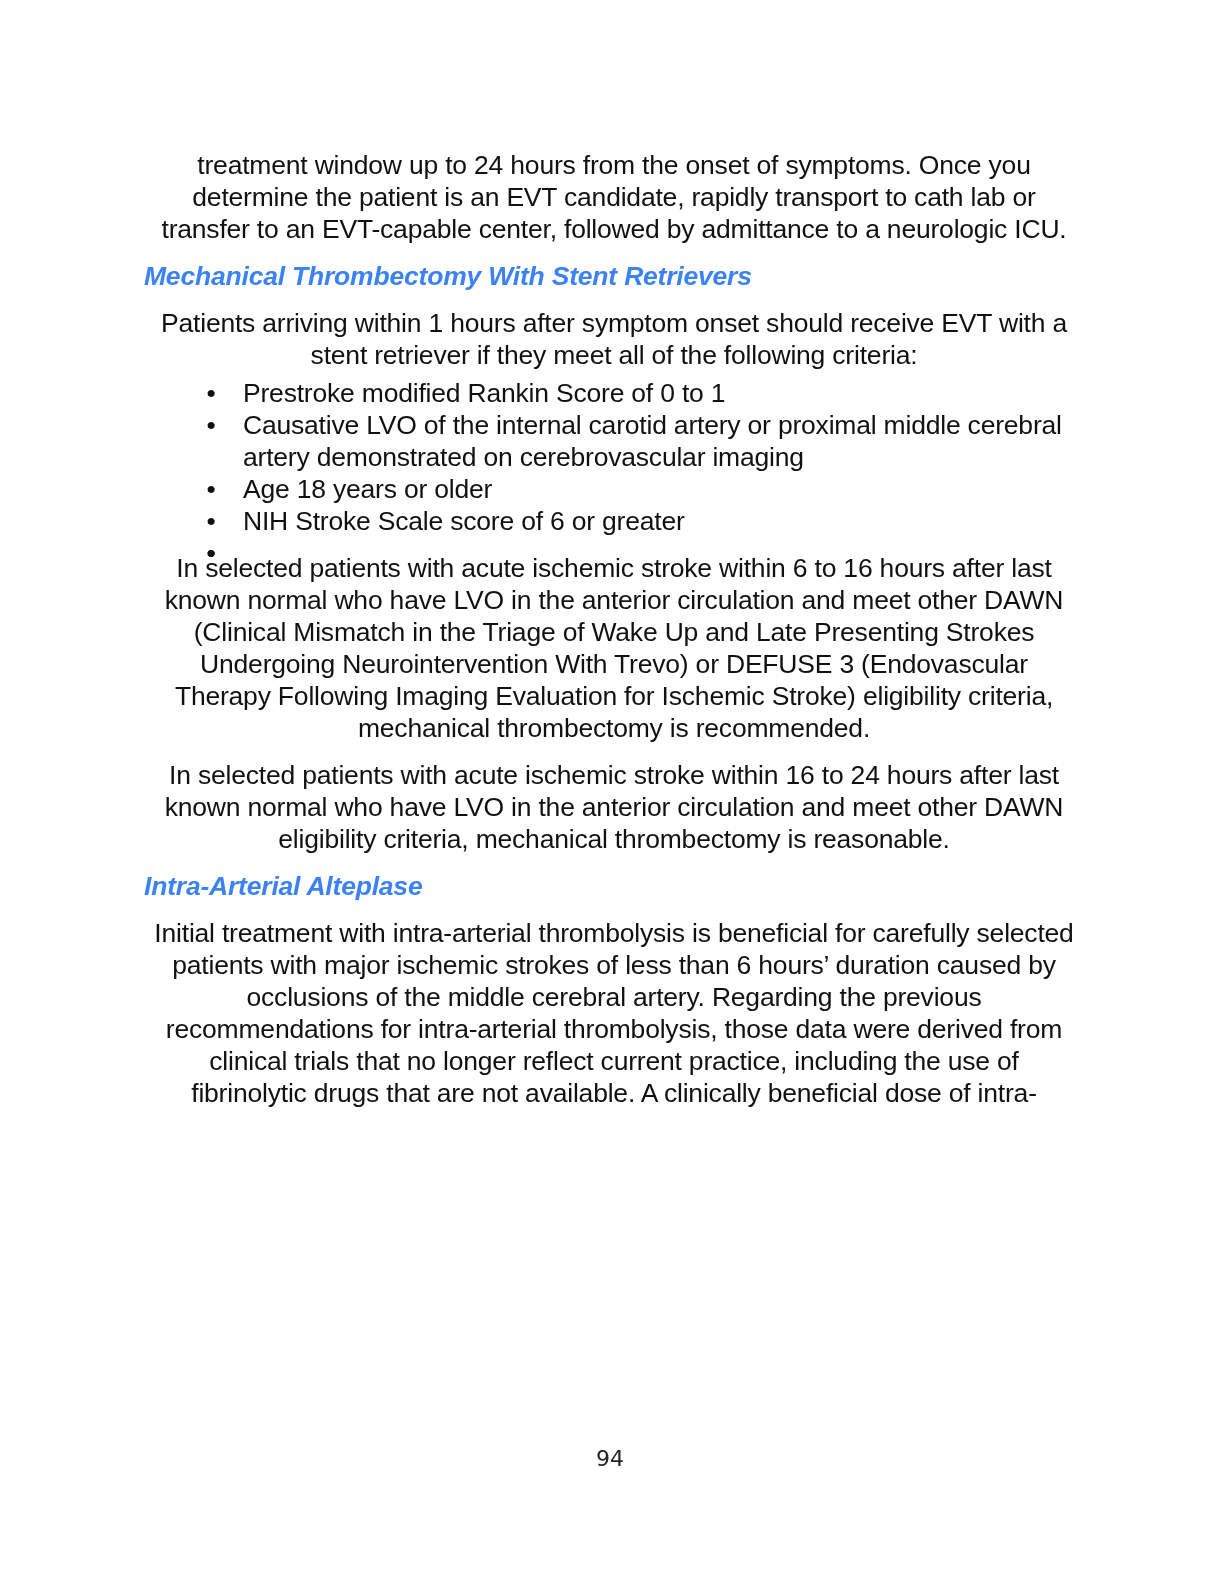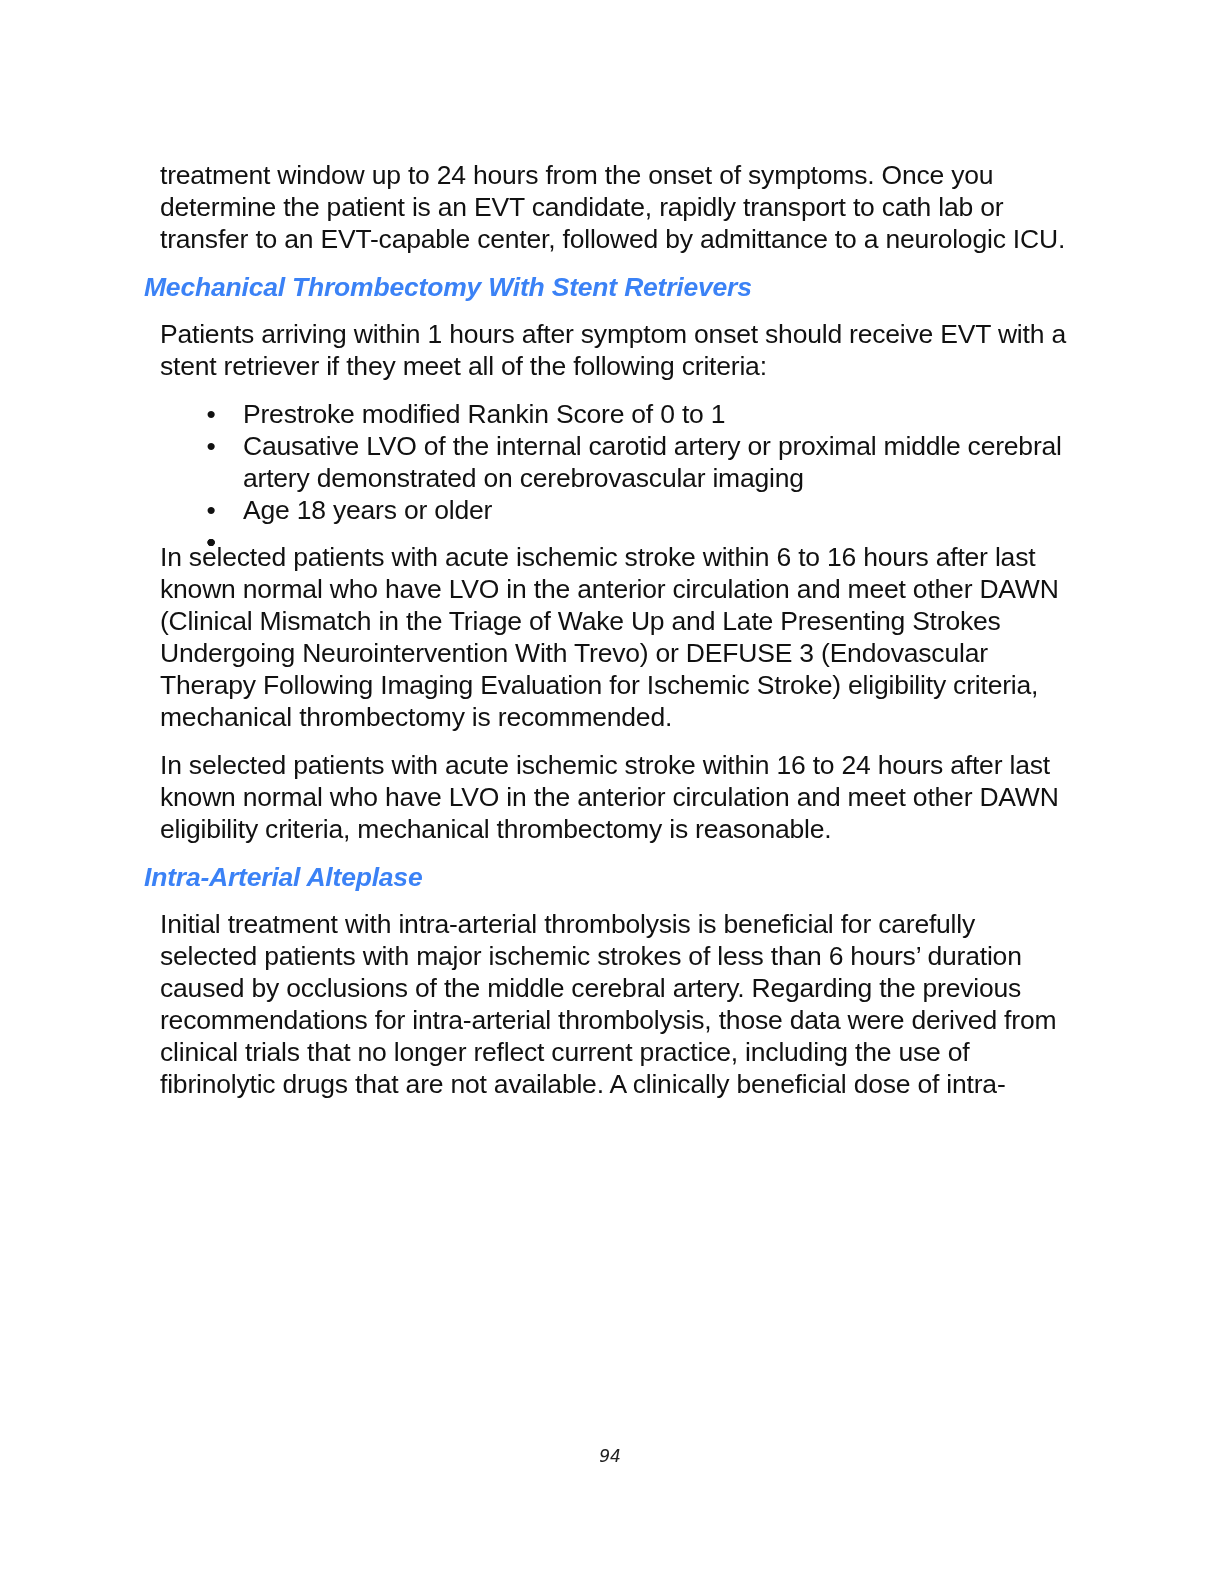--- a/index.html
+++ b/index.html
@@ -3,54 +3,54 @@
 <meta charset="utf-8">
 <style>
   html, body { margin: 0; padding: 0; background: #ffffff; }
   body { width: 1220px; height: 1579px; position: relative; overflow: hidden; }
   .page {
     position: absolute; left: 144px; top: 143px; width: 940px;
     font-family: "Liberation Sans", sans-serif;
     font-size: 26.5px; line-height: 32px; color: #111111;
     letter-spacing: -0.2px;
   }
-  p { margin: 16px; }
+  p { margin: 6px; text-align: center; }
   .gap { margin-top: 15px; }
   h2 {
     margin: 15px 0 0 0; padding: 0;
     font-family: "Liberation Sans", sans-serif;
     font-size: 26.5px; line-height: 32px;
     font-weight: bold; font-style: italic;
     color: #3b82f6; letter-spacing: -0.2px;
   }
   ul { list-style: none; margin: 0; padding: 0; }
   li { position: relative; padding-left: 99px; }
   li .bullet {
     position: absolute; left: 62px; top: 0; width: 10px; text-align: center;
   }
   .pagenum {
     position: absolute; left: 0; width: 1220px; top: 1446px; text-align: center;
-    font-family: "DejaVu Sans", sans-serif; font-size: 17px; color: #222; font-style: italic;
+    font-family: "DejaVu Sans", sans-serif; font-size: 22px; color: #222;
   }
 </style>
 </head>
 <body>
 
 <div class="page">
   <p>treatment window up to 24 hours from the onset of symptoms. Once you determine the patient is an EVT candidate, rapidly transport to cath lab or transfer to an EVT-capable center, followed by admittance to a neurologic ICU.</p>
 
   <h2>Mechanical Thrombectomy With Stent Retrievers</h2>
 
   <p class="gap">Patients arriving within 1 hours after symptom onset should receive EVT with a stent retriever if they meet all of the following criteria:</p>
 
   <ul>
     <li><span class="bullet">•</span><span>Prestroke modified Rankin Score of 0 to 1</span></li>
     <li><span class="bullet">•</span><span>Causative LVO of the internal carotid artery or proximal middle cerebral artery demonstrated on cerebrovascular imaging</span></li>
     <li><span class="bullet">•</span><span>Age 18 years or older</span></li>
-    <li><span class="bullet">•</span></li>
+    <li><span class="bullet">•</span><span>NIH Stroke Scale score of 6 or greater</span></li>
     <li><span class="bullet">•</span></li>
     <li><span class="bullet">•</span></li>
   </ul>
 
   <p class="gap">In selected patients with acute ischemic stroke within 6 to 16 hours after last known normal who have LVO in the anterior circulation and meet other DAWN (Clinical Mismatch in the Triage of Wake Up and Late Presenting Strokes Undergoing Neurointervention With Trevo) or DEFUSE 3 (Endovascular Therapy Following Imaging Evaluation for Ischemic Stroke) eligibility criteria, mechanical thrombectomy is recommended.</p>
   <p class="gap">In selected patients with acute ischemic stroke within 16 to 24 hours after last known normal who have LVO in the anterior circulation and meet other DAWN eligibility criteria, mechanical thrombectomy is reasonable.</p>
 
   <h2>Intra-Arterial Alteplase</h2>
 
   <p class="gap">Initial treatment with intra-arterial thrombolysis is beneficial for carefully selected patients with major ischemic strokes of less than 6 hours’ duration caused by occlusions of the middle cerebral artery. Regarding the previous recommendations for intra-arterial thrombolysis, those data were derived from clinical trials that no longer reflect current practice, including the use of fibrinolytic drugs that are not available. A clinically beneficial dose of intra-</p>

